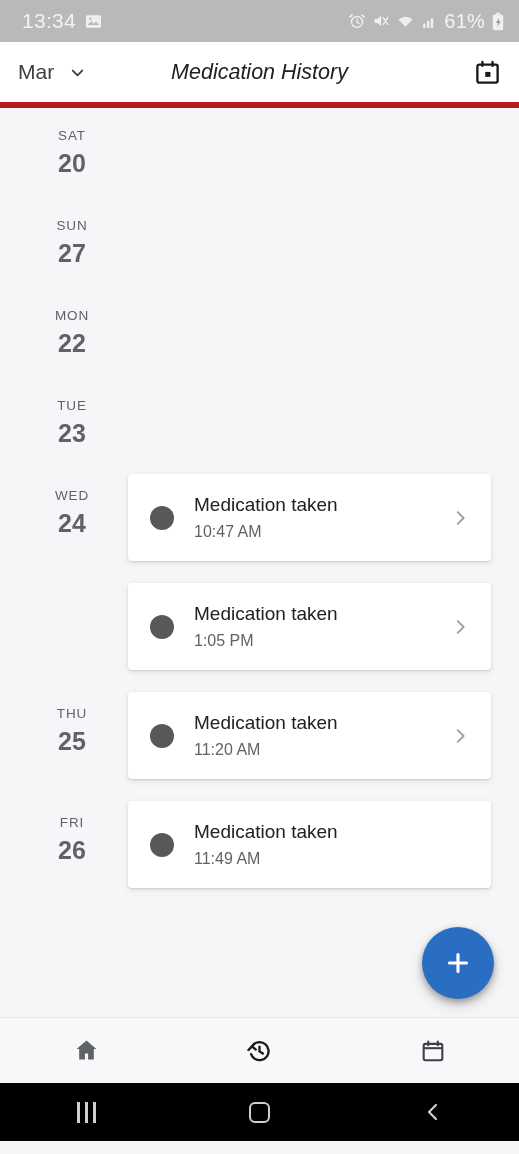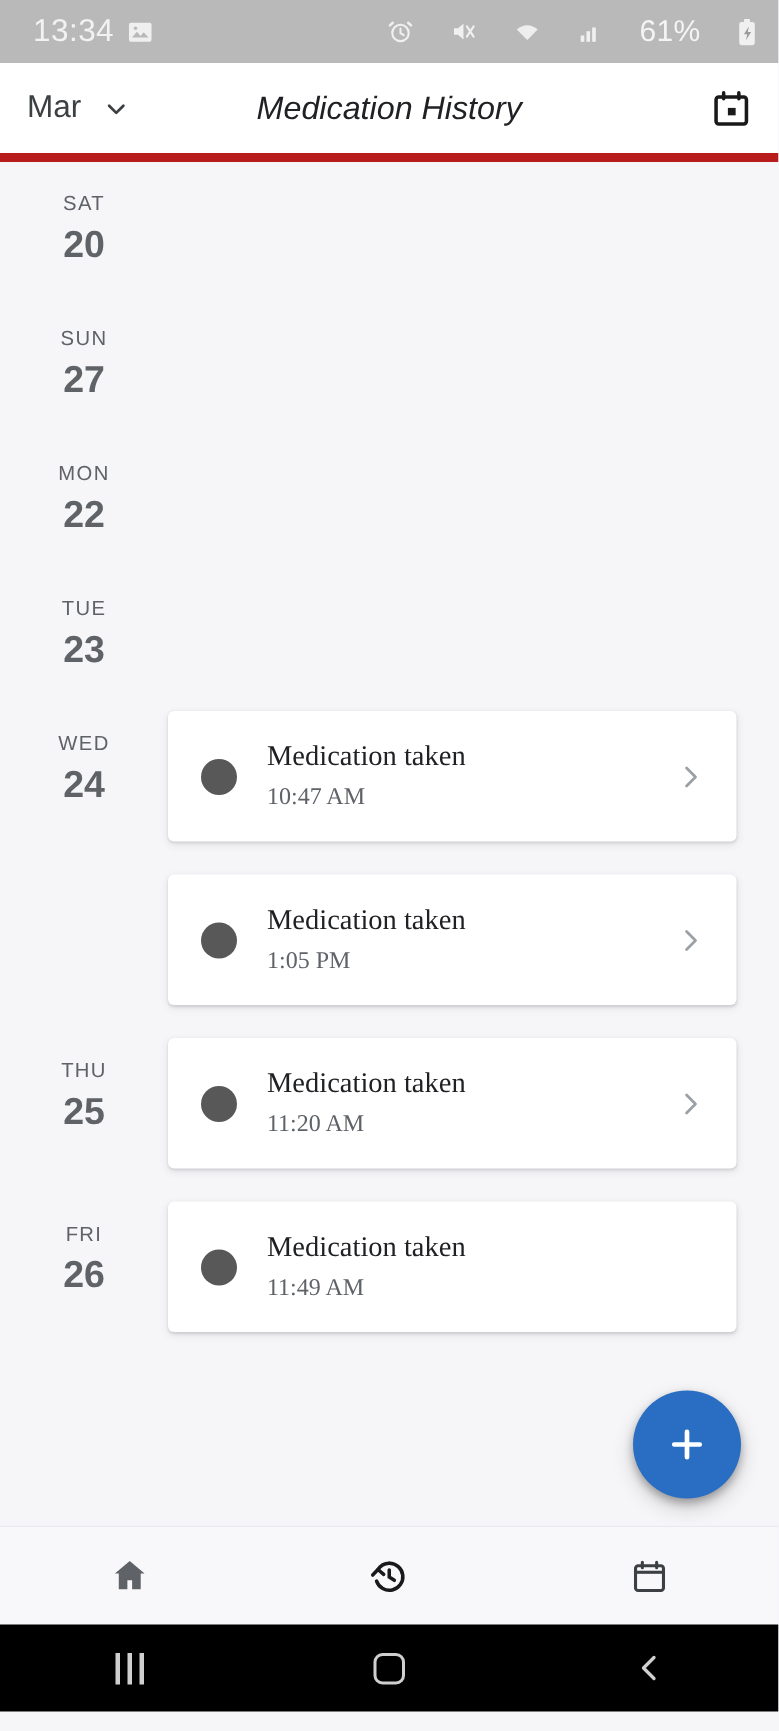--- a/index.html
+++ b/index.html
@@ -19,21 +19,21 @@
   
   .statusbar {
     height: 42px; flex: 0 0 42px;
     background: #b9b9b9;
     display: flex; align-items: center;
     padding: 0 14px 0 22px;
     color: #ffffff;
   }
   .sb-left { display: flex; align-items: center; gap: 8px; }
   .sb-time { font-size: 21px; letter-spacing: .3px; color: #f2f2f2; }
-  .sb-right { margin-left: auto; display: flex; align-items: center; gap: 24px; }
+  .sb-right { margin-left: auto; display: flex; align-items: center; gap: 6px; }
   .sb-pct { font-size: 20px; color: #f4f4f4; letter-spacing: .2px; }
   .sb-ico { display: block; }
 
   
   .appbar {
     height: 66px; flex: 0 0 66px;
     background: #ffffff;
     display: flex; align-items: center;
     padding: 0 18px 0 18px;
     border-bottom: 6px solid #b91c1c;
@@ -52,20 +52,21 @@
     font-style: italic;
   }
   .cal-btn { margin-left: auto; cursor: pointer; display: flex; align-items: center; }
 
   
   .content {
     flex: 1 1 auto;
     position: relative;
     overflow: hidden;
     background: #f6f5f8;
+    margin-left: 16px;
   }
   .daylist { padding-top: 6px; }
 
   .day-row {
     display: flex;
     align-items: flex-start;
     min-height: 90px;
   }
   .day-col {
     width: 112px; flex: 0 0 112px;
@@ -73,21 +74,21 @@
     text-align: center;
   }
   .dow {
     font-size: 13.5px; color: #5f6368;
     letter-spacing: .9px; line-height: 20px;
   }
   .dnum {
     font-size: 25px; color: #5f6368;
     line-height: 34px; font-weight: 700;
   }
-  .cards-col { flex: 1 1 auto; padding-right: 28px; font-family: Liberation Serif, serif; }
+  .cards-col { flex: 1 1 auto; padding-right: 28px; }
 
   .card {
     background: #ffffff;
     border-radius: 4px;
     box-shadow: 0 1px 2px rgba(60,64,67,.16), 0 2px 6px rgba(60,64,67,.10);
     display: flex; align-items: center;
     padding: 18px 16px 18px 22px;
     margin-bottom: 22px;
     min-height: 83px;
     cursor: pointer;

